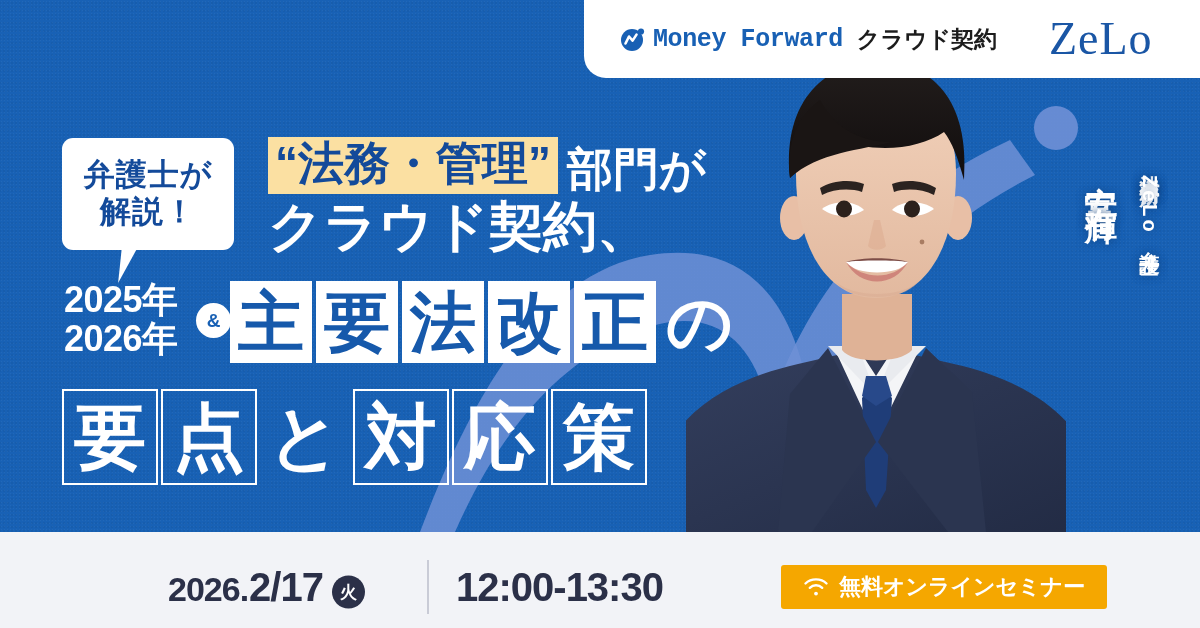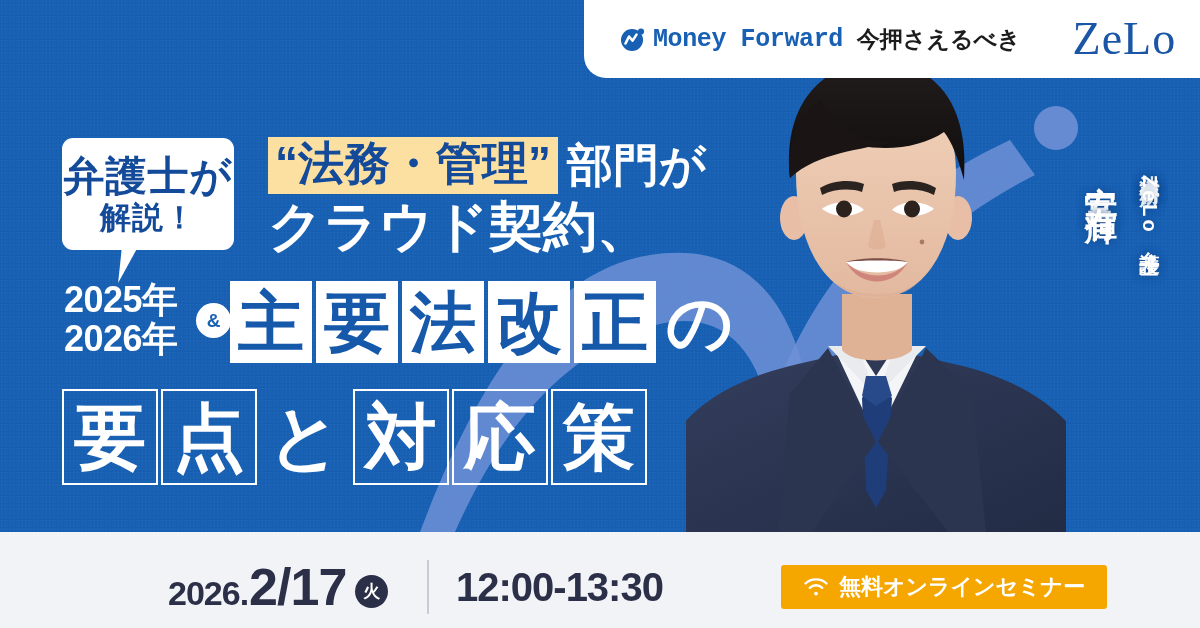--- a/index.html
+++ b/index.html
@@ -65,34 +65,34 @@
   
   .bubble{
     position:absolute;left:62px;top:138px;
     width:172px;height:112px;
     background:#ffffff;border-radius:11px;
     display:flex;flex-direction:column;
     align-items:center;justify-content:center;
     color:#134a9a;
     line-height:1.18;
   }
-  .bubble .l1{font-size:41px;font-weight:700;letter-spacing:1px;}
+  .bubble .l1{font-size:31px;font-weight:700;letter-spacing:1px;}
   .bubble .l2{font-size:31px;font-weight:700;letter-spacing:1px;}
   .bubble-tail{
     position:absolute;left:120px;top:247px;
     width:0;height:0;
     border-left:16px solid #ffffff;
     border-right:10px solid transparent;
     border-bottom:36px solid transparent;
     transform:skewX(-6deg);
   }
   
   .head-line1{
     position:absolute;left:268px;top:137px;
-    display:flex;align-items:center;white-space:nowrap;
+    display:flex;align-items:flex-end;white-space:nowrap;
   }
   .hl-mark{
     background:#fbe0a2;color:#134a9a;
     font-size:46px;font-weight:700;
     padding:3px 7px 6px 7px;letter-spacing:0px;
     display:inline-block;line-height:1.04;
   }
   .hl-white{
     color:#ffffff;font-size:46px;font-weight:700;
     margin-left:9px;letter-spacing:0px;line-height:1.04;
@@ -172,21 +172,21 @@
     position:absolute;left:0;top:532px;width:1200px;height:109px;
     background:#f2f3f7;
     display:flex;align-items:center;
   }
   .f-date{
     position:absolute;left:168px;top:50%;transform:translateY(-50%);
     display:flex;align-items:baseline;white-space:nowrap;
     color:#2b3048;
   }
   .f-year{font-size:34px;font-weight:700;letter-spacing:-1px;}
-  .f-day{font-size:52px;font-weight:700;letter-spacing:-1px;margin-left:1px;}
+  .f-day{font-size:40px;font-weight:700;letter-spacing:-1px;margin-left:1px;}
   .f-dow{
     width:33px;height:33px;border-radius:50%;
     background:#2b3048;color:#ffffff;
     font-size:17px;font-weight:700;
     display:inline-flex;align-items:center;justify-content:center;
     margin-left:9px;align-self:center;position:relative;top:5px;
   }
   .f-divider{
     position:absolute;left:427px;top:50%;transform:translateY(-50%);
     width:2px;height:54px;background:#c9cbd6;
@@ -296,21 +296,21 @@
     <div class="header-panel">
       <div class="mf-logo">
         <span class="mf-mark">
           <svg viewBox="0 0 26 26" width="26" height="26">
             <circle cx="12" cy="14" r="11" fill="#1860b4"></circle>
             <path d="M5.5 17.5 L9 10.5 L12.6 14.6 L16.5 8.6" stroke="#ffffff" stroke-width="2.6" fill="none" stroke-linecap="round" stroke-linejoin="round"></path>
             <circle cx="21" cy="5.5" r="3.1" fill="#1860b4"></circle>
           </svg>
         </span>
         <span class="mf-name">Money Forward</span>
-        <span class="mf-sub">今押さえるべき</span>
+        <span class="mf-sub">クラウド契約</span>
       </div>
       <span class="zelo">ZeLo</span>
     </div>
 
     <div class="bubble">
       <span class="l1">弁護士が</span>
       <span class="l2">解説！</span>
     </div>
     <div class="bubble-tail"></div>
 

